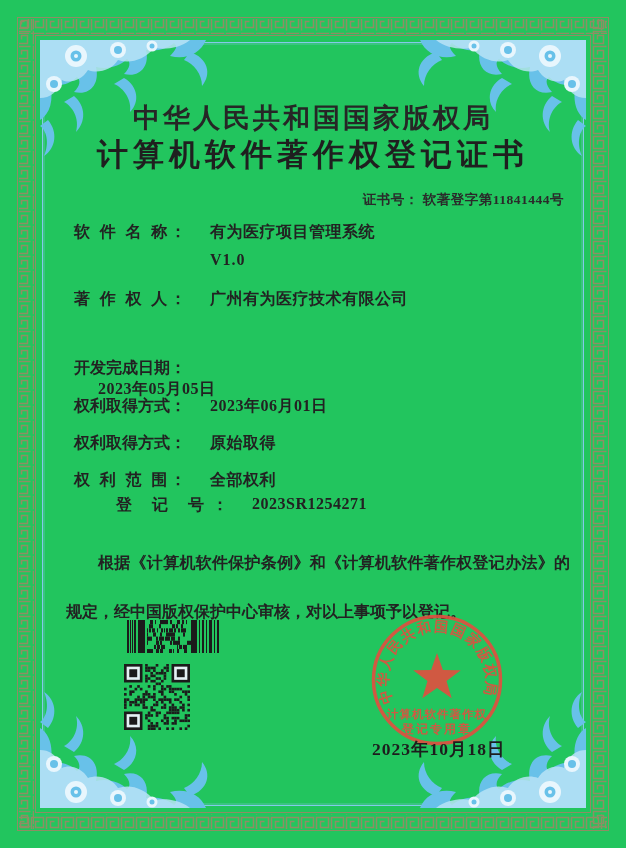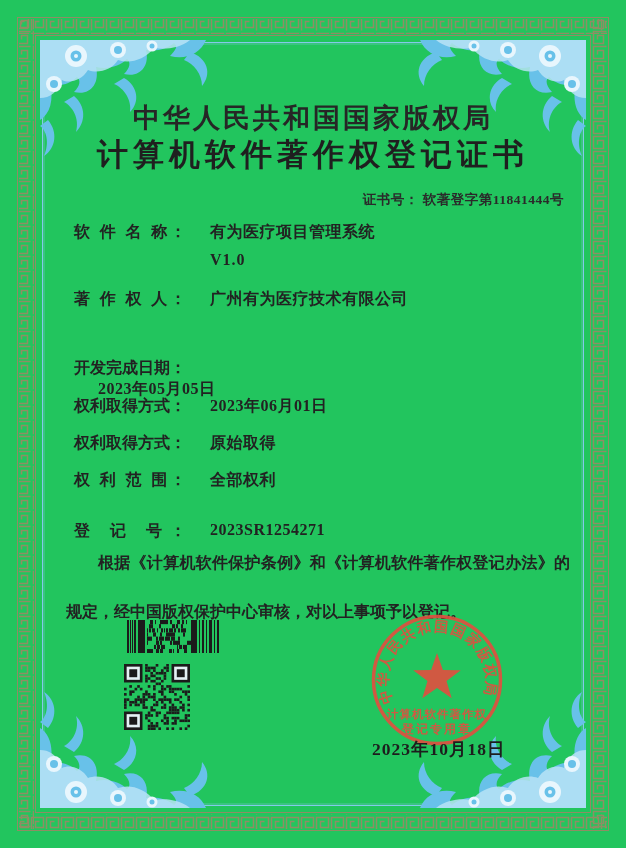--- a/index.html
+++ b/index.html
@@ -33,21 +33,21 @@
   .flabel{
     display:inline-block;width:112px;font-size:16px;font-weight:700;
     text-align:justify;text-align-last:justify;color:#222;
   }
   .fvalue{
     display:inline-block;margin-left:24px;font-size:16px;font-weight:700;
     letter-spacing:.5px;color:#222;white-space:nowrap;
   }
   .fvalue .line2{display:block;margin-top:8px;letter-spacing:1px;}
   .r1{top:222px;} .r2{top:289px;} .r3{top:358px;flex-direction:column;} .r4{top:396px;}
-  .r5{top:433px;} .r6{top:470px;justify-content:center;} .r7{top:521px;}
+  .r5{top:433px;} .r6{top:470px;justify-content:center;} .r7{top:495px;margin-left:42px;}
   .statement{
     position:absolute;left:66px;top:538px;width:504px;
     font-size:16px;line-height:49px;font-weight:600;color:#222;
     text-indent:2em;text-align:justify;
   }
   .barcode{position:absolute;left:127px;top:620px;}
   .qrcode{position:absolute;left:124px;top:664px;}
   .seal{position:absolute;left:362px;top:607px;opacity:.92;}
   .seal text{font-family:"Liberation Serif","DejaVu Serif",serif;font-weight:700;}
   .datetext{

